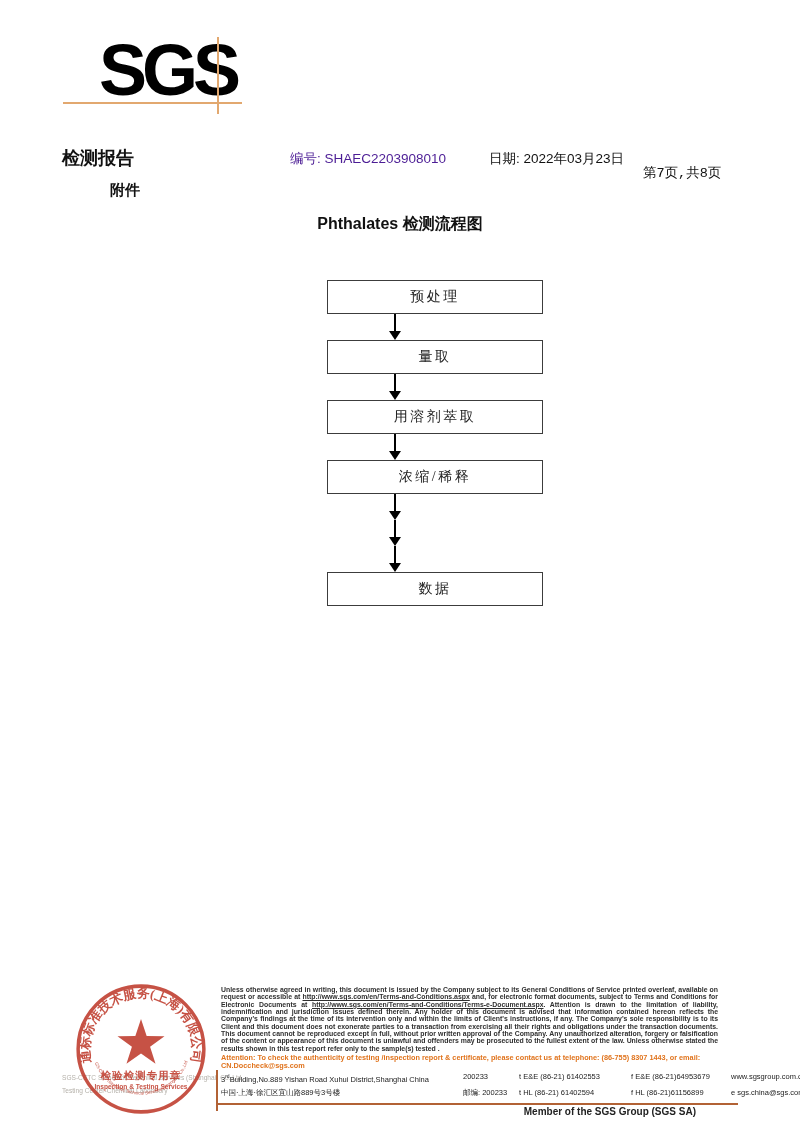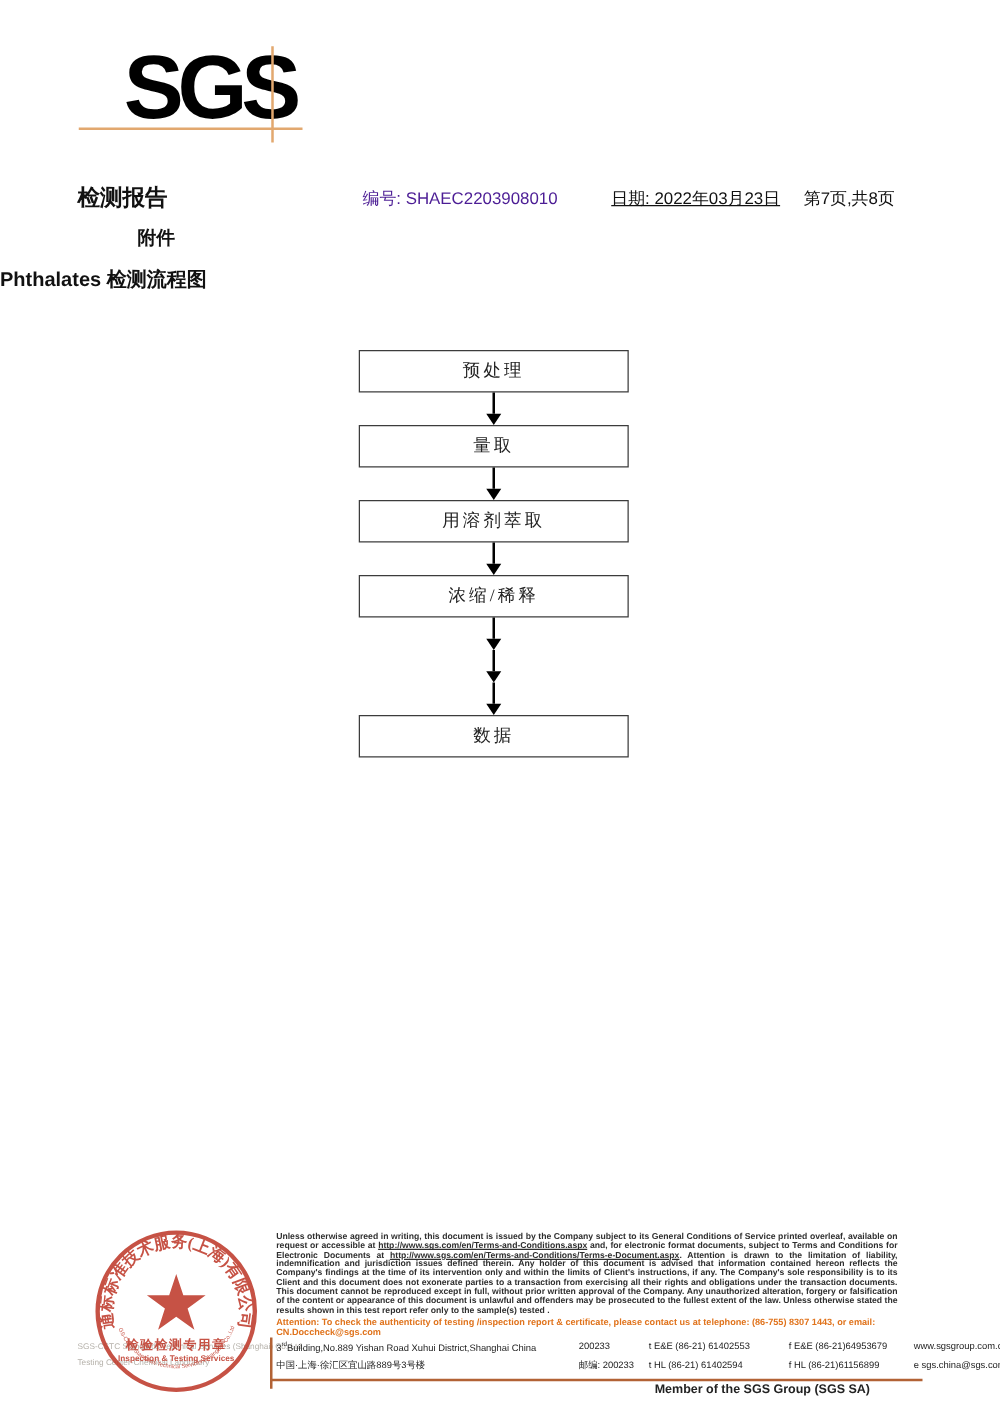--- a/index.html
+++ b/index.html
@@ -11,31 +11,31 @@
   .logo-text {
     position:absolute; left:99px; top:34px; font-size:72px; line-height:1;
     font-weight:700; color:#000000; letter-spacing:-5px;
     font-family:"Liberation Sans", sans-serif;
   }
   .logo-hline { position:absolute; left:63px; top:102px; width:179px; height:2px; background:#e2a86f; }
   .logo-vline { position:absolute; left:217px; top:37px; width:2px; height:77px; background:#e2a86f; }
   
   .report-title { position:absolute; left:62px; top:146px; font-size:18px; font-weight:700; color:#111; }
   .report-no   { position:absolute; left:290px; top:150px; font-size:13.5px; color:#4c1d95; }
-  .report-date { position:absolute; left:489px; top:150px; font-size:13.5px; color:#111;text-decoration:underline; }
-  .report-page { position:absolute; left:643px; top:150px; font-size:13.5px; color:#111; }
+  .report-date { position:absolute; left:489px; top:150px; font-size:13.5px; color:#111; }
+  .report-page { position:absolute; left:643px; top:164px; font-size:13.5px; color:#111;font-family:Liberation Mono, monospace; }
   .attachment  { position:absolute; left:62px; top:181px; font-size:15px; font-weight:700; color:#111;padding-left:48px; }
-  .chart-title { position:absolute; left:0; top:214px; width:800px; 
+  .chart-title { position:absolute; left:0; top:214px; width:800px; text-align:center;
                  font-size:16px; font-weight:700; color:#111; }
   
   .flow { position:absolute; left:287px; top:280px; width:216px; }
   .flow-box {
     box-sizing:border-box; width:216px; height:34px; border:1.4px solid #3c3c3c;
     display:flex; align-items:center; justify-content:center;
-    font-family:"Liberation Serif", serif; font-size:14px; letter-spacing:2.5px; color:#222;
+    font-family:"Liberation Serif", serif; font-size:14px; letter-spacing:2.5px; color:#222;margin-left:40px;
   }
   .flow-arrow { height:26px; display:flex; flex-direction:column; align-items:center; }
   .flow-arrow .stem { width:2.4px; height:17px; background:#000; }
   .flow-arrow .head { width:0; height:0; border-left:6px solid transparent;
                       border-right:6px solid transparent; border-top:9px solid #000; }
   
   .company-gray { position:absolute; left:62px; top:1071px; width:160px;
                   font-size:6.6px; line-height:13px; color:#b5b1aa; white-space:nowrap; }
   .foot-vline { position:absolute; left:216px; top:1070px; width:2px; height:41px; background:#b26235; }
   .foot-hline { position:absolute; left:216px; top:1103px; width:522px; height:2px; background:#b26235; }

